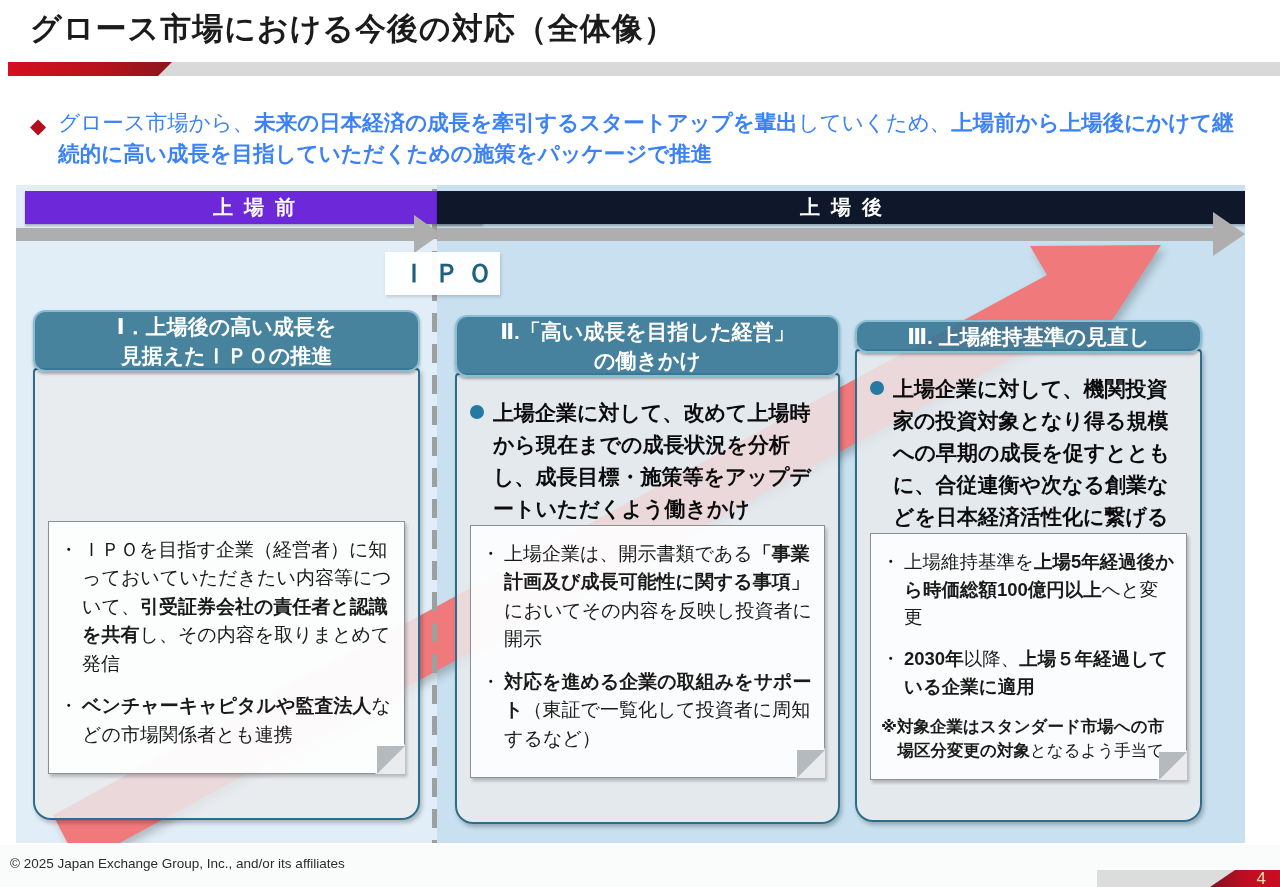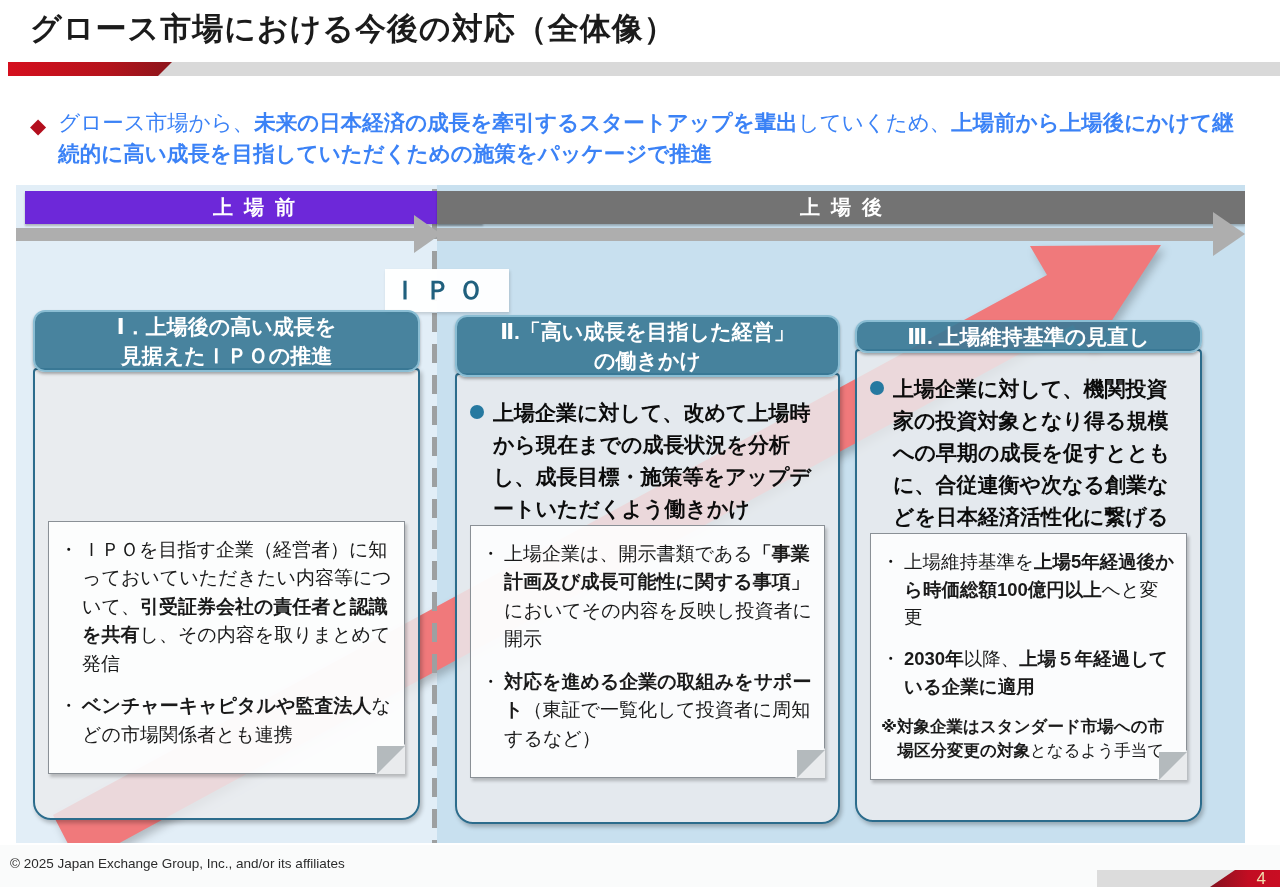--- a/index.html
+++ b/index.html
@@ -51,38 +51,38 @@
 
   
   .bar {
     position:absolute; top:6px; height:33px; z-index:3;
     display:flex; align-items:center; justify-content:center;
     color:#fff; font-size:20px; font-weight:700;
     letter-spacing:11px; text-indent:11px;
     box-shadow:0 2px 2px rgba(0,0,0,0.25);
   }
   .bar-before { left:0;     width:458px; background:#6d28d9;margin-left:9px; }
-  .bar-after  { left:421px; width:808px; background:#737373; }
+  .bar-after  { left:421px; width:808px; background:#0f172a; }
 
   
   .shaft { position:absolute; height:13px; top:43px; background:#aeaeae; z-index:3; }
   .shaft1 { left:0;     width:399px; }
   .shaft2 { left:421px; width:778px; }
   .ahead { position:absolute; width:0; height:0; z-index:3; }
   .ahead1 { left:398px; top:30px;
             border-top:19px solid transparent; border-bottom:19px solid transparent;
             border-left:27px solid #aeaeae; }
   .ahead2 { left:1197px; top:27px;
             border-top:22px solid transparent; border-bottom:22px solid transparent;
             border-left:32px solid #aeaeae; }
 
   .ipo-box {
-    position:absolute; left:369px; top:84px; width:124px; height:43px; z-index:3;
+    position:absolute; left:369px; top:67px; width:115px; height:43px; z-index:3;
     background:rgba(255,255,255,0.96);
-    display:flex; align-items:center; justify-content:flex-start;
+    display:flex; align-items:center; justify-content:flex-end;
     font-size:26px; font-weight:800; color:#20607e;
     letter-spacing:7px; text-indent:7px;
     box-shadow:1px 2px 3px rgba(0,0,0,0.15);
   }
 
   
   .card { position:absolute; z-index:3; display:flex; flex-direction:column; }
   .card1 { left:17px;  top:125px; width:387px; height:510px; }
   .card2 { left:439px; top:130px; width:385px; height:503px; }
   .card3 { left:839px; top:135px; width:347px; height:495px; }

